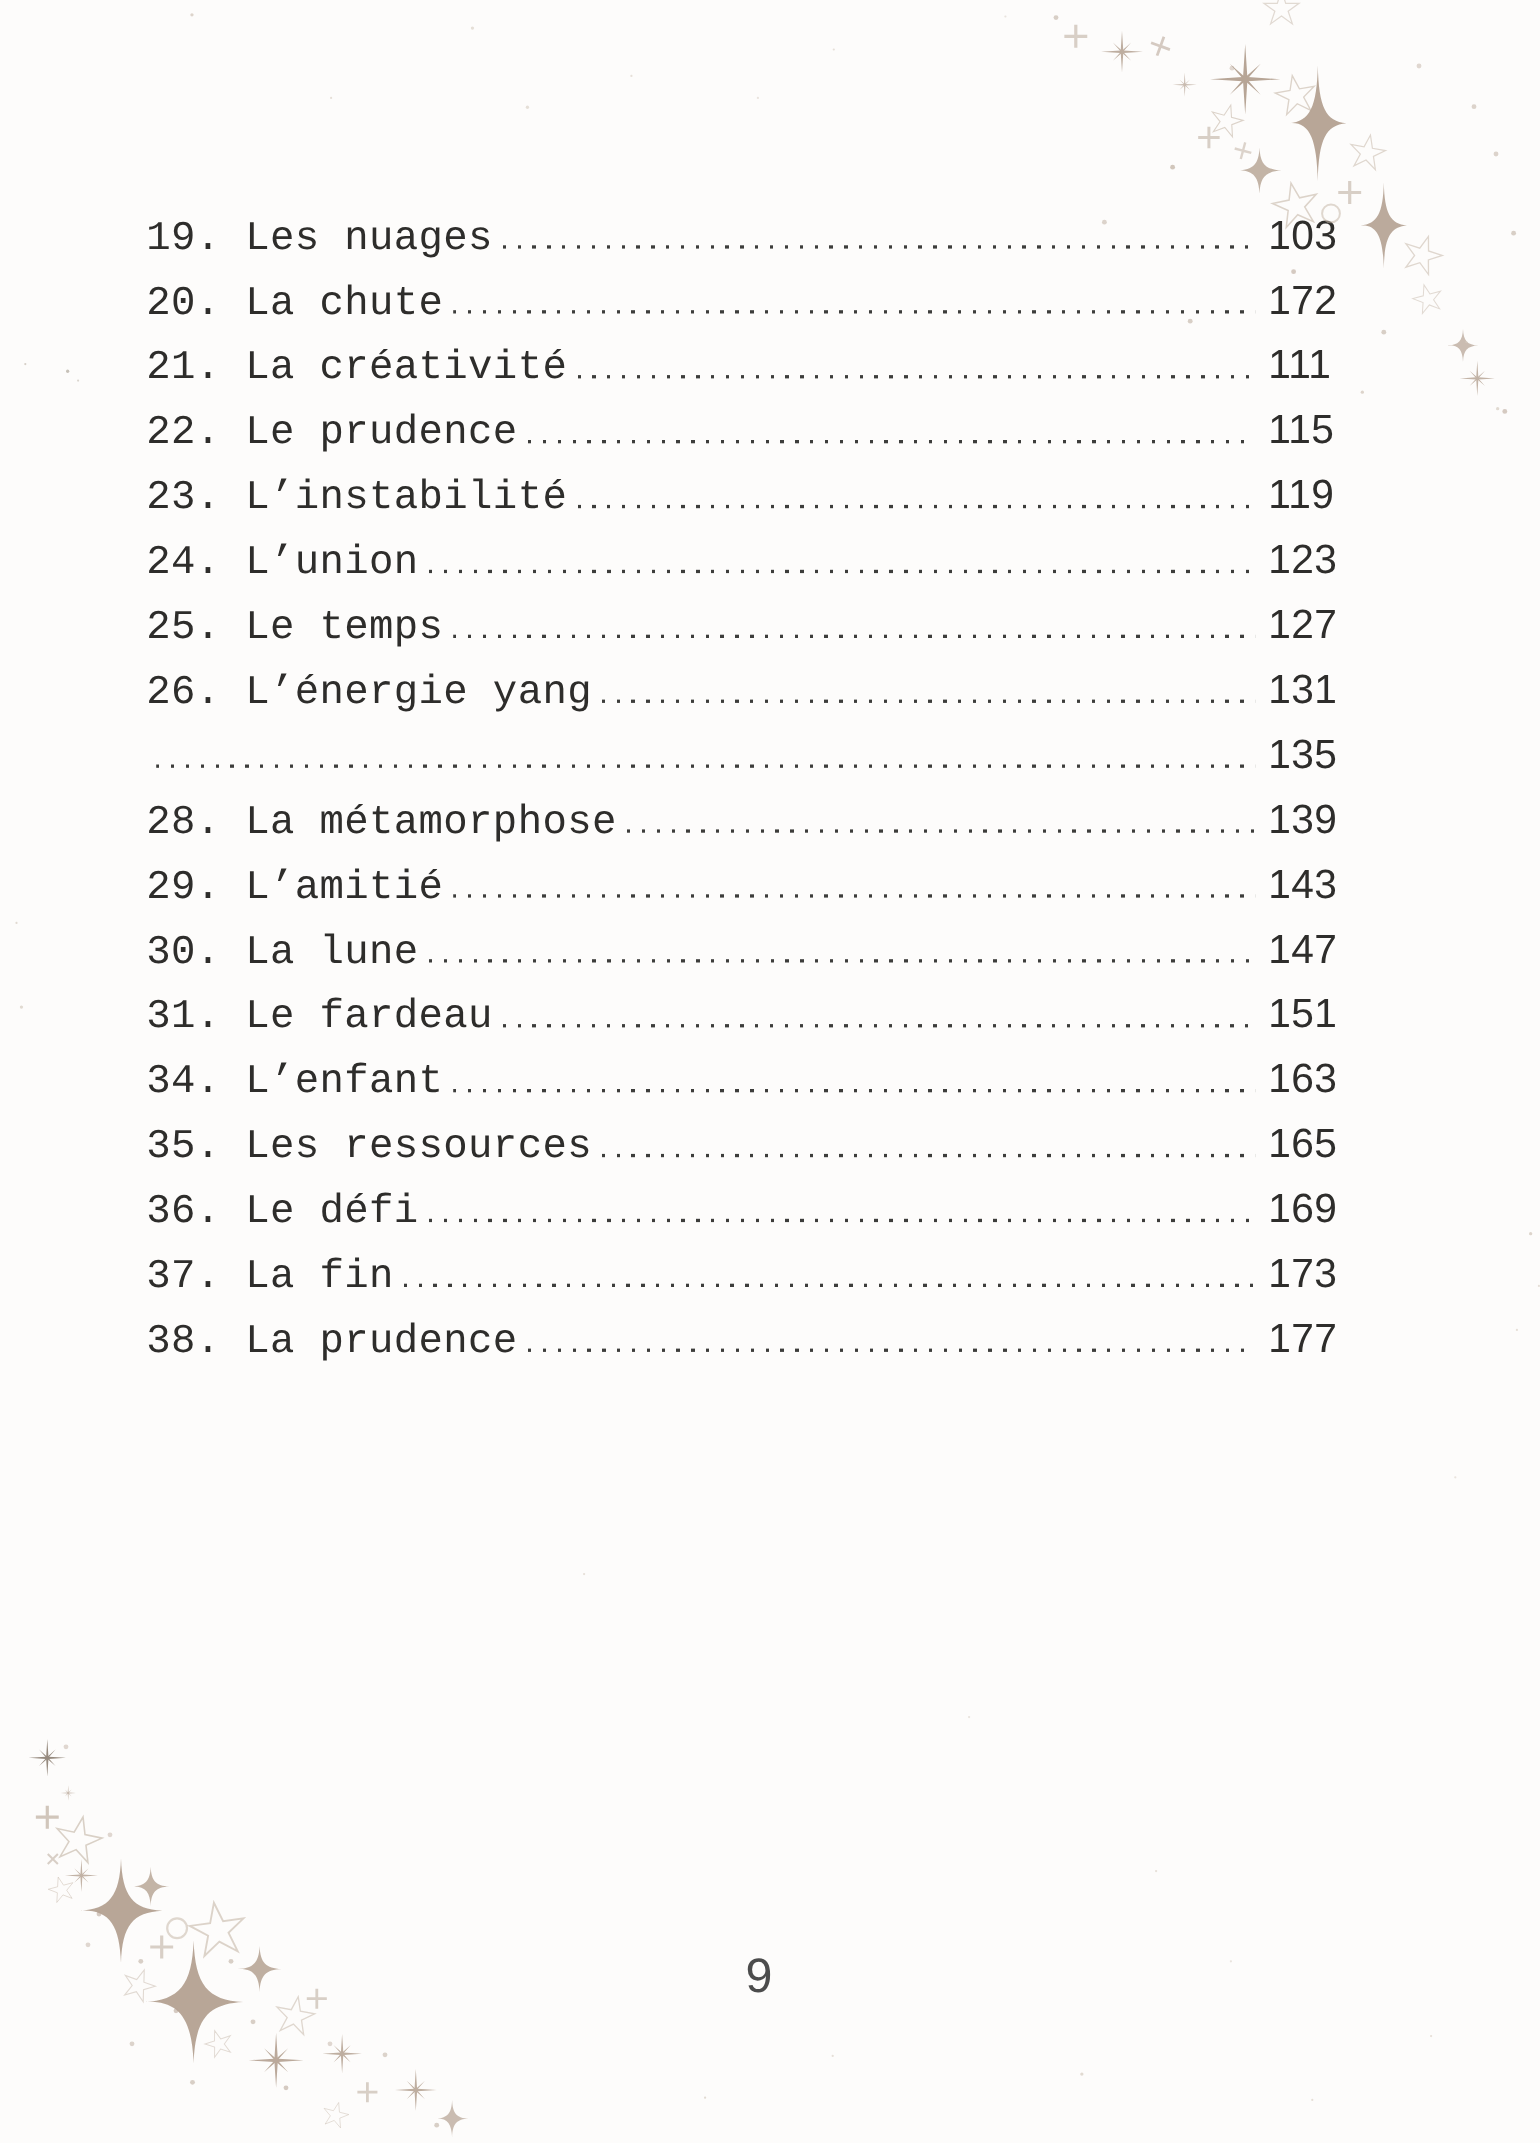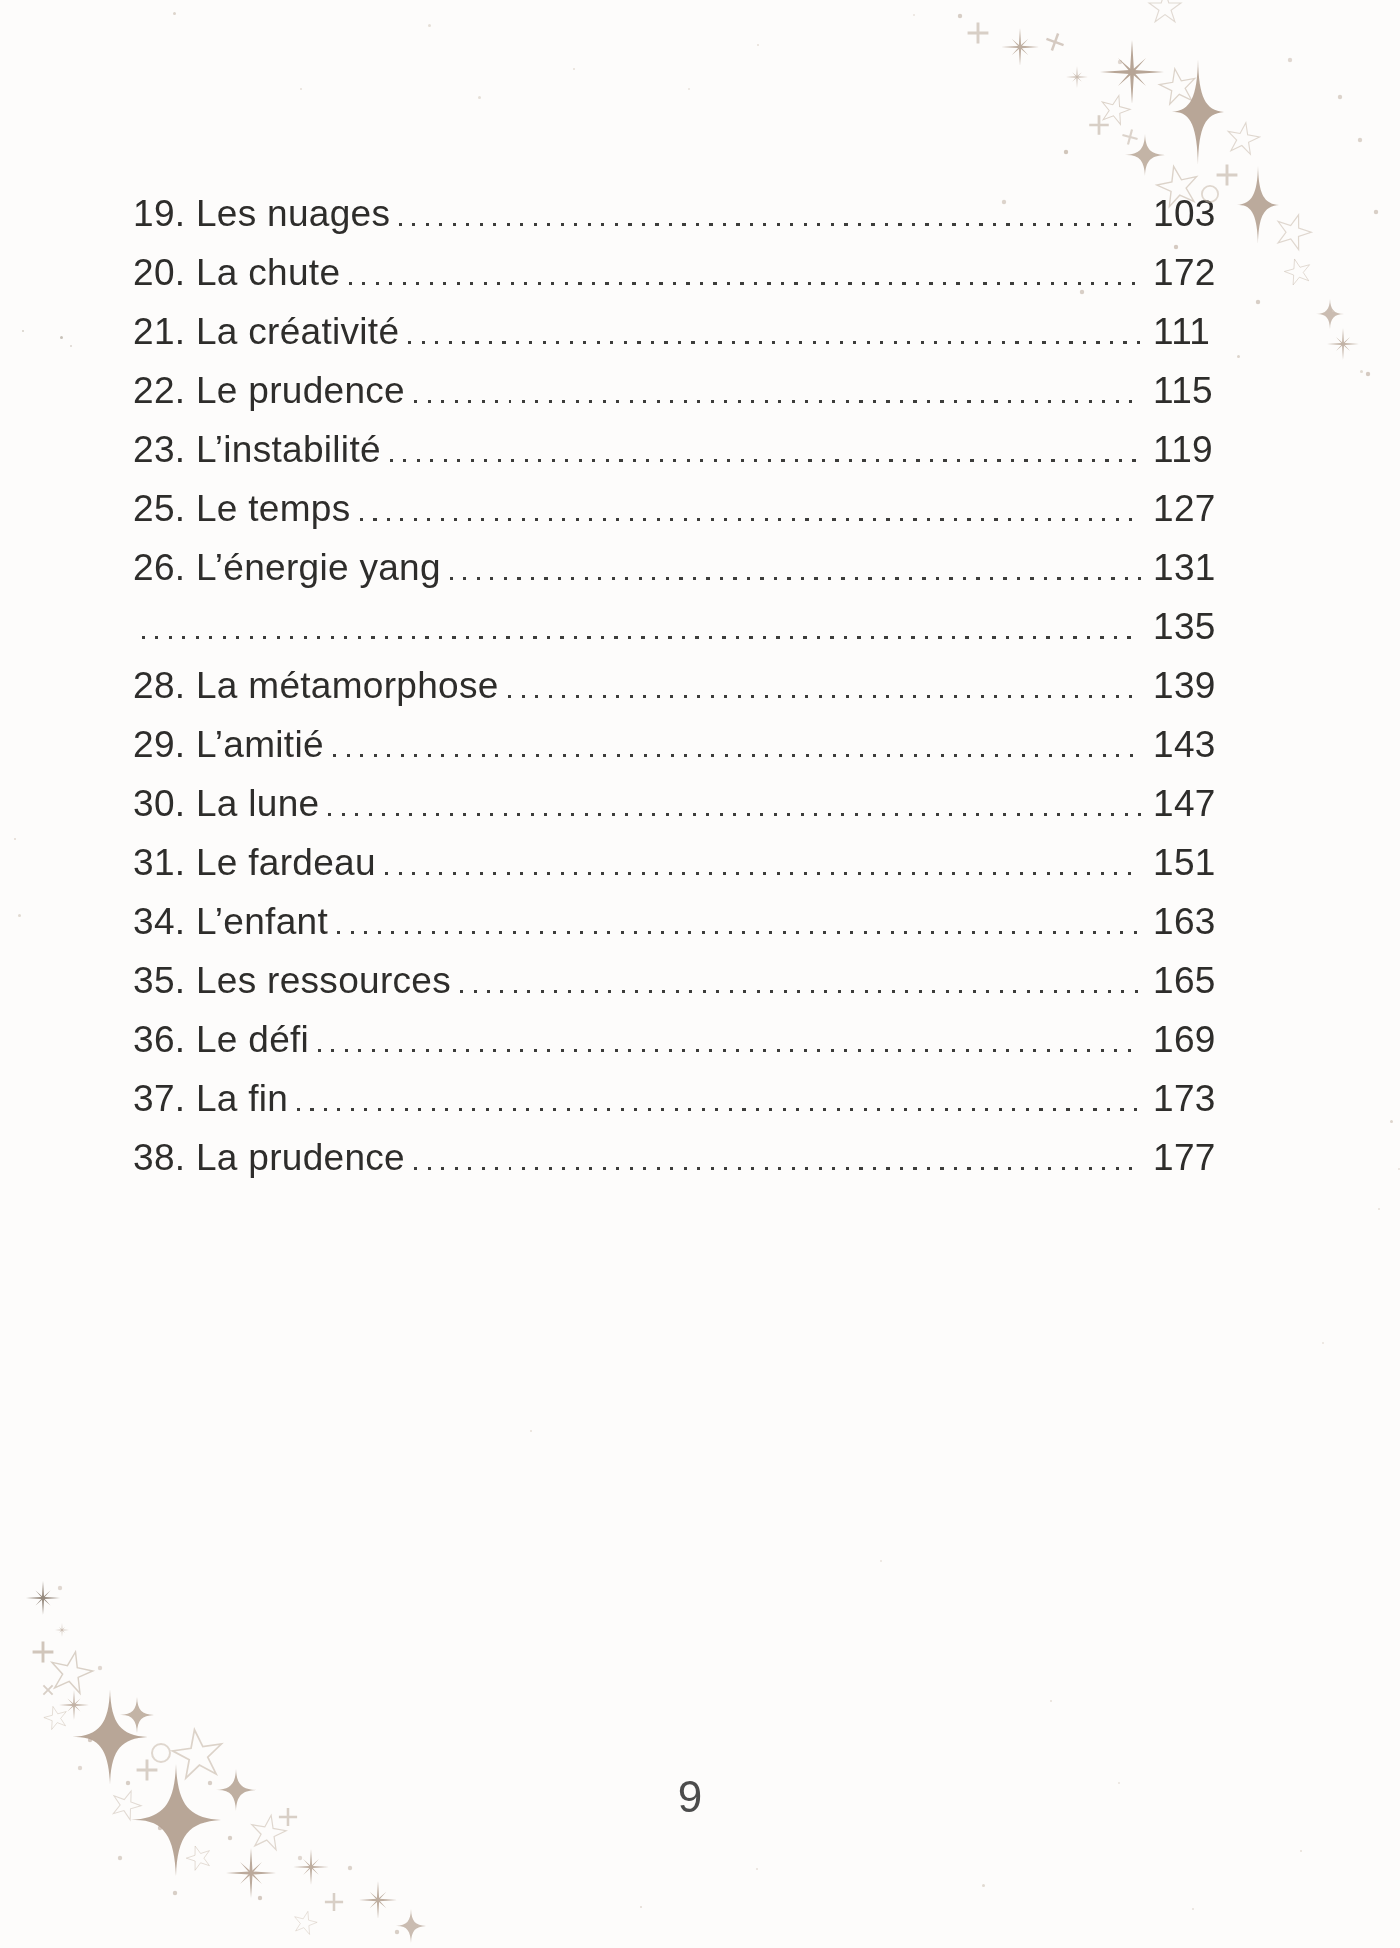--- a/index.html
+++ b/index.html
@@ -25,21 +25,21 @@
   }
   .toc-row{
     display:flex;
     align-items:baseline;
     height:59px;
     line-height:59px;
     font-size:37px;
     font-weight:300;
     letter-spacing:.3px;
   }
-  .toc-label{white-space:nowrap;}
+  .toc-label{white-space:nowrap;font-family:Liberation Mono, monospace;}
   .toc-dots{
     flex:1;
     height:3px;
     margin:0 12px 7px 9px;
     background-image:repeating-linear-gradient(to right,#3d3d3b 0,#3d3d3b 3px,transparent 3px,transparent 13.5px);
     background-repeat:repeat-x;
   }
   .toc-page{
     min-width:80px;
     text-align:left;
@@ -90,20 +90,25 @@
       <span class="toc-dots"></span>
       <span class="toc-page">115</span>
     </div>
 
     <div class="toc-row">
       <span class="toc-label"><span>23.</span>&nbsp;<span>L’instabilité</span></span>
       <span class="toc-dots"></span>
       <span class="toc-page">119</span>
     </div>
 
+    <div class="toc-row">
+      <span class="toc-label"><span>24.</span>&nbsp;<span>L’union</span></span>
+      <span class="toc-dots"></span>
+      <span class="toc-page">123</span>
+    </div>
 
     <div class="toc-row">
       <span class="toc-label"><span>25.</span>&nbsp;<span>Le temps</span></span>
       <span class="toc-dots"></span>
       <span class="toc-page">127</span>
     </div>
 
     <div class="toc-row">
       <span class="toc-label"><span>26.</span>&nbsp;<span>L’énergie yang</span></span>
       <span class="toc-dots"></span>

